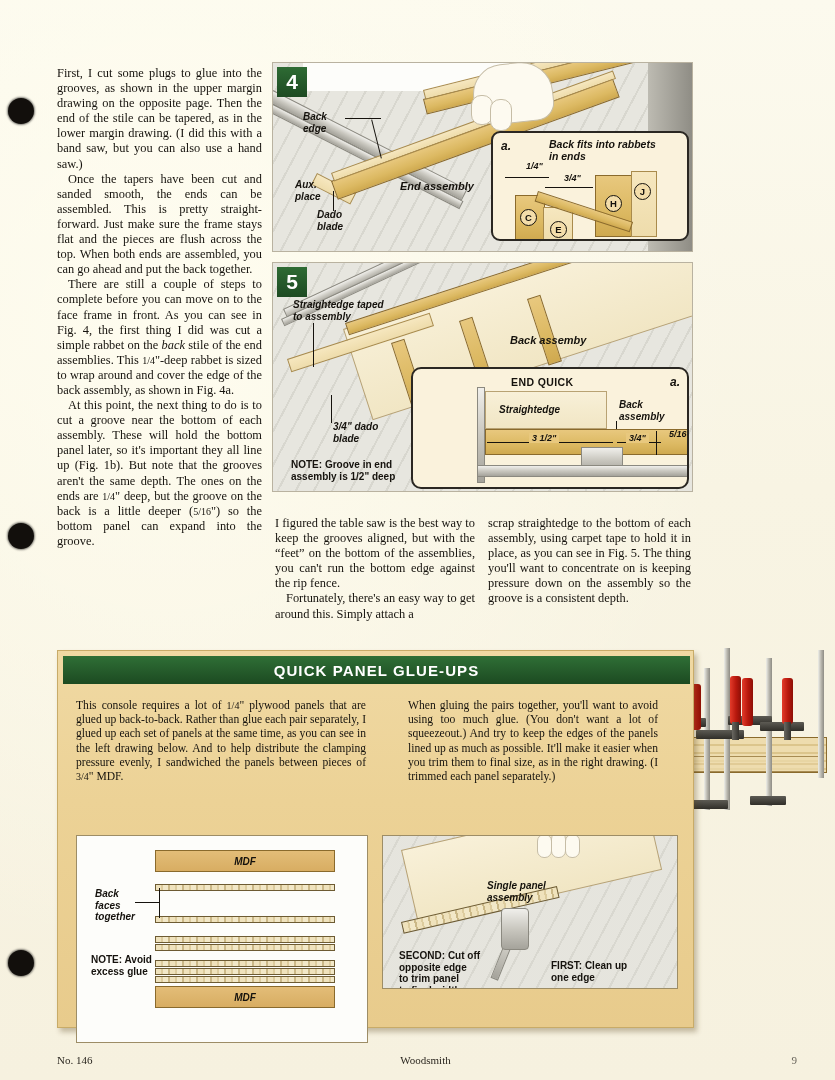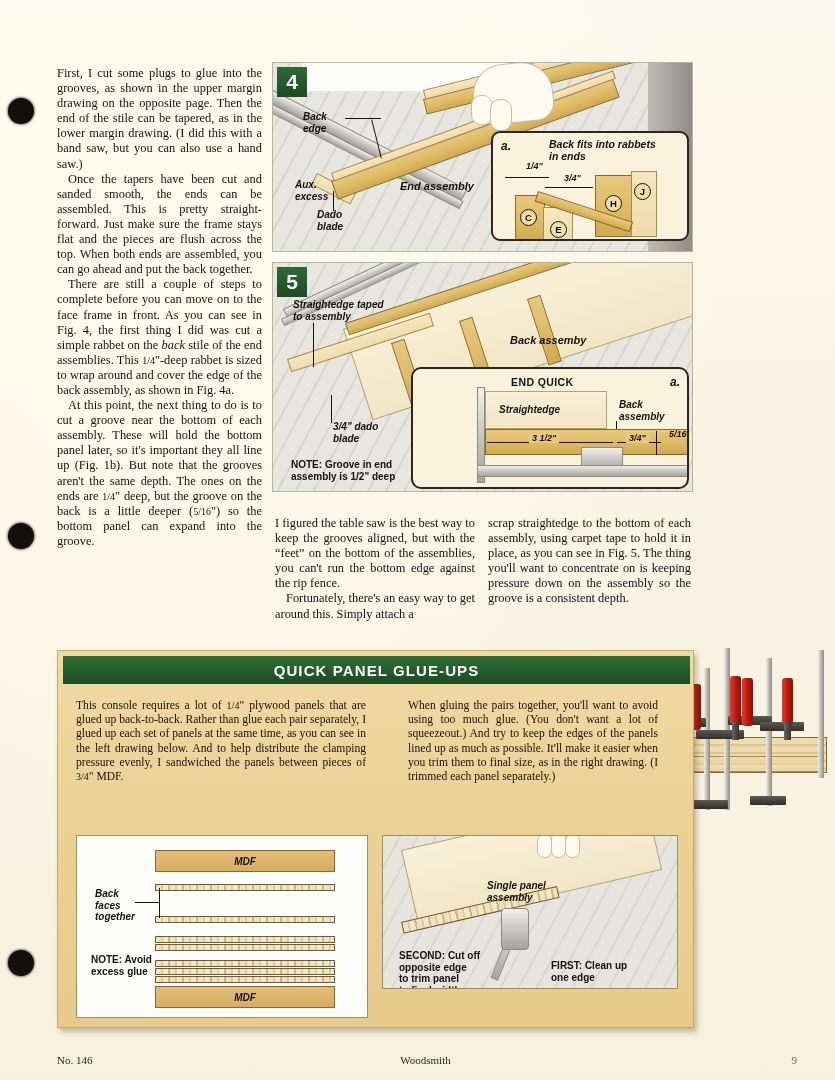--- a/index.html
+++ b/index.html
@@ -165,21 +165,21 @@
     text-align:justify;
   }
   .gcol p { margin:0; text-indent:0; }
   .gcolA { left:18px; top:48px; width:290px; }
   .gcolB { left:325px; top:48px; width:250px;margin-left:25px; }
 
   .gdraw {
     position:absolute; box-sizing:border-box; overflow:hidden;
     border:1px solid #9d8d66;
   }
-  #gdrawL { left:18px; top:184px; width:292px; height:183px; background:#fdfdfa; }
+  #gdrawL { left:18px; top:184px; width:292px; height:208px; background:#fdfdfa; }
   #gdrawR { left:324px; top:184px; width:296px; height:154px; background:#dddcd5; }
 
   .mdf {
     position:absolute;
     background:linear-gradient(180deg,#e3bd78,#d8ad62);
     border:1px solid #8a6a2c; box-sizing:border-box;
     font-family:"Liberation Sans", sans-serif;
     font-style:italic; font-weight:bold; font-size:10px;
     display:flex; align-items:center; justify-content:center;
   }
@@ -262,21 +262,21 @@
     <div class="hand" style="left:200px; top:0; width:78px; height:58px; border-radius:30px 32px 18px 22px; transform:rotate(-6deg);"></div>
     <div class="hand" style="left:198px; top:32px; width:20px; height:28px; border-radius:10px;"></div>
     <div class="hand" style="left:217px; top:36px; width:20px; height:30px; border-radius:10px;"></div>
 
     <div class="lbl" style="left:30px; top:48px;">Back
 edge</div>
     <div class="leader" style="left:72px; top:55px; width:36px; height:1px;"></div>
     <div class="leader" style="left:103px; top:56px; width:1px; height:40px; transform:rotate(-14deg);"></div>
 
     <div class="lbl" style="left:22px; top:116px;">Aux.
-excess</div>
+place</div>
     <div class="lbl" style="left:44px; top:146px;">Dado
 blade</div>
     <div class="leader" style="left:60px; top:128px; width:1px; height:20px;"></div>
 
     <div class="lbl" style="left:127px; top:118px; font-size:11px;">End assembly</div>
 
     <div class="callout" style="left:218px; top:68px; width:198px; height:110px;">
       <div class="ca-mark" style="left:8px; top:6px;">a.</div>
       <div class="lbl" style="left:56px; top:6px; font-size:10.5px;">Back fits into rabbets
 in ends</div>

